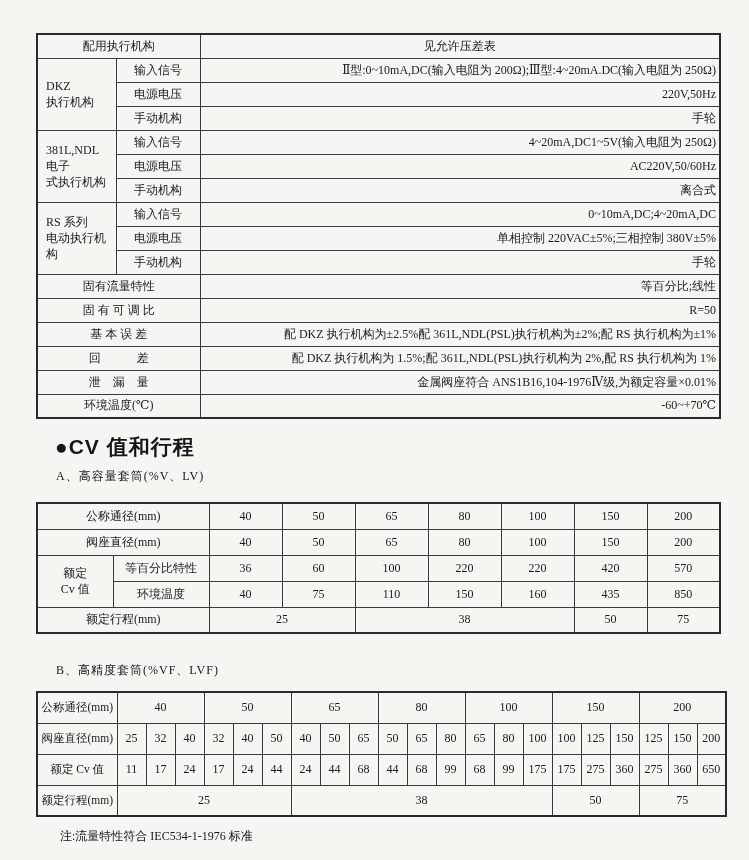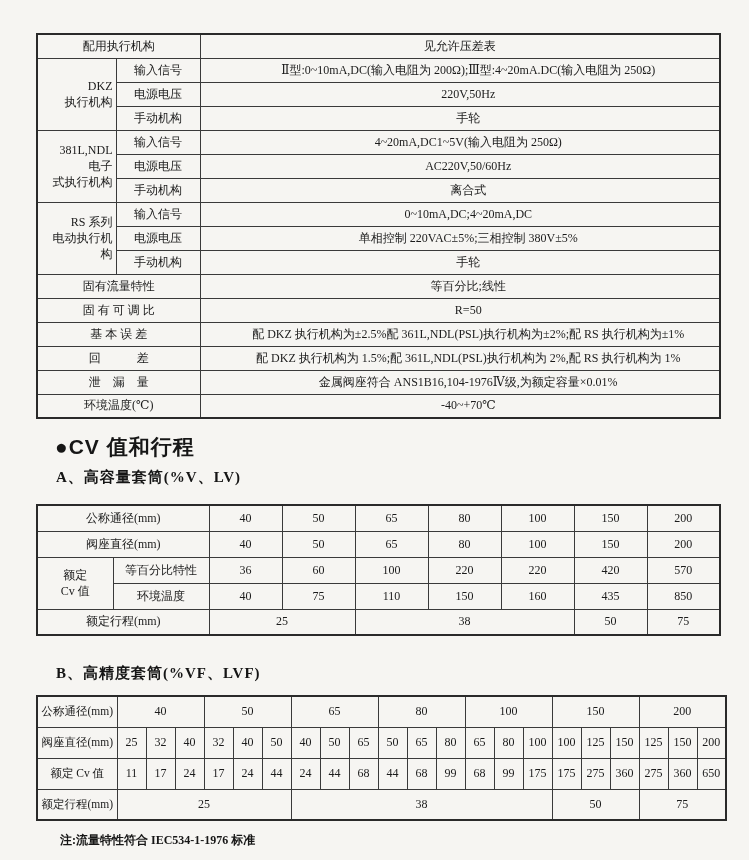--- a/index.html
+++ b/index.html
@@ -21,54 +21,54 @@
     overflow: hidden;
     white-space: nowrap;
   }
   .spec, .ta, .tb { border: 2px solid #2a2a2a; }
 
   
   .spec { width: 683px; }
   .spec td { height: 24px; }
   .spec .lab { text-align: center; }
   .spec .gname {
-    text-align: right;
+    text-align: left;
     white-space: pre-line;
     line-height: 1.35;
     padding-left: 8px;
   }
-  .spec .val { text-align: center; padding-left: 20px; }
+  .spec .val { text-align: right; padding-left: 20px; }
   .spec .valc { text-align: center; }
 
   
   .cv-head {
     margin: 14px 0 0 19px;
     font-family: "Liberation Sans", "DejaVu Sans", sans-serif;
     font-size: 21px; font-weight: bold; color: #161616;
     letter-spacing: 1px;
   }
   .sub-head {
     margin: 7px 0 0 20px;
-    font-size: 15px; font-weight: 700; color: #151515;
+    font-size: 12px; font-weight: 400; color: #151515;
     letter-spacing: 1px;
   }
 
   
   .ta { width: 683px; margin: 17px 0 0 0; }
   .ta td { height: 26px; text-align: center; }
   .ta .pre { white-space: pre-line; line-height: 1.35; margin-top: 24px; }
 
   
   .tb { width: 690px; margin: 12px 0 0 0; }
   .tb td { height: 31px; text-align: center; padding: 0 1px; }
   .tb .rl { font-size: 11.5px; }
 
   .note {
     margin: 11px 0 0 24px;
-    font-size: 12px; font-weight: bold; color: #161616;
+    font-size: 12px; font-weight: normal; color: #161616;
   }
 </style>
 </head>
 <body>
 
 <div class="page">
 
   <table class="spec">
     <colgroup>
         <col style="width:79px">
@@ -141,21 +141,21 @@
     <tr>
       <td class="lab" colspan="2">回　　　差</td>
       <td class="val">配 DKZ 执行机构为 1.5%;配 361L,NDL(PSL)执行机构为 2%,配 RS 执行机构为 1%</td>
     </tr>
     <tr>
       <td class="lab" colspan="2">泄　漏　量</td>
       <td class="val">金属阀座符合 ANS1B16,104-1976Ⅳ级,为额定容量×0.01%</td>
     </tr>
     <tr>
       <td class="lab" colspan="2">环境温度(℃)</td>
-      <td class="val">-40~+70℃</td>
+      <td class="val">-60~+70℃</td>
     </tr>
   </tbody>
     </table>
 
   <div class="cv-head"><span>●</span><span>CV 值和行程</span></div>
 
   <div class="sub-head">A、高容量套筒(%V、LV)</div>
   <table class="ta">
     <colgroup>
       <col style="width:76px">

